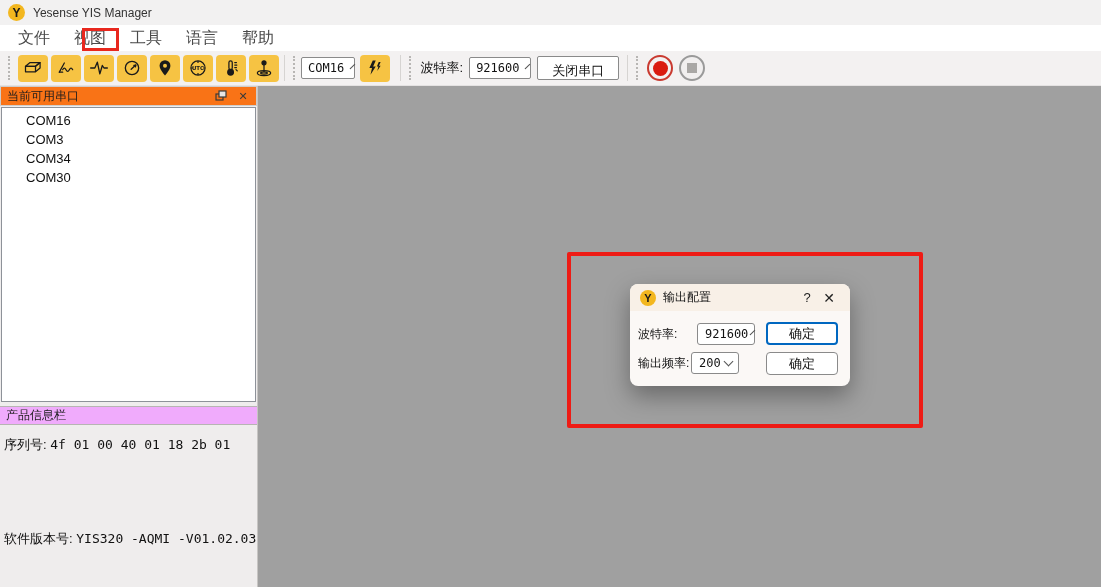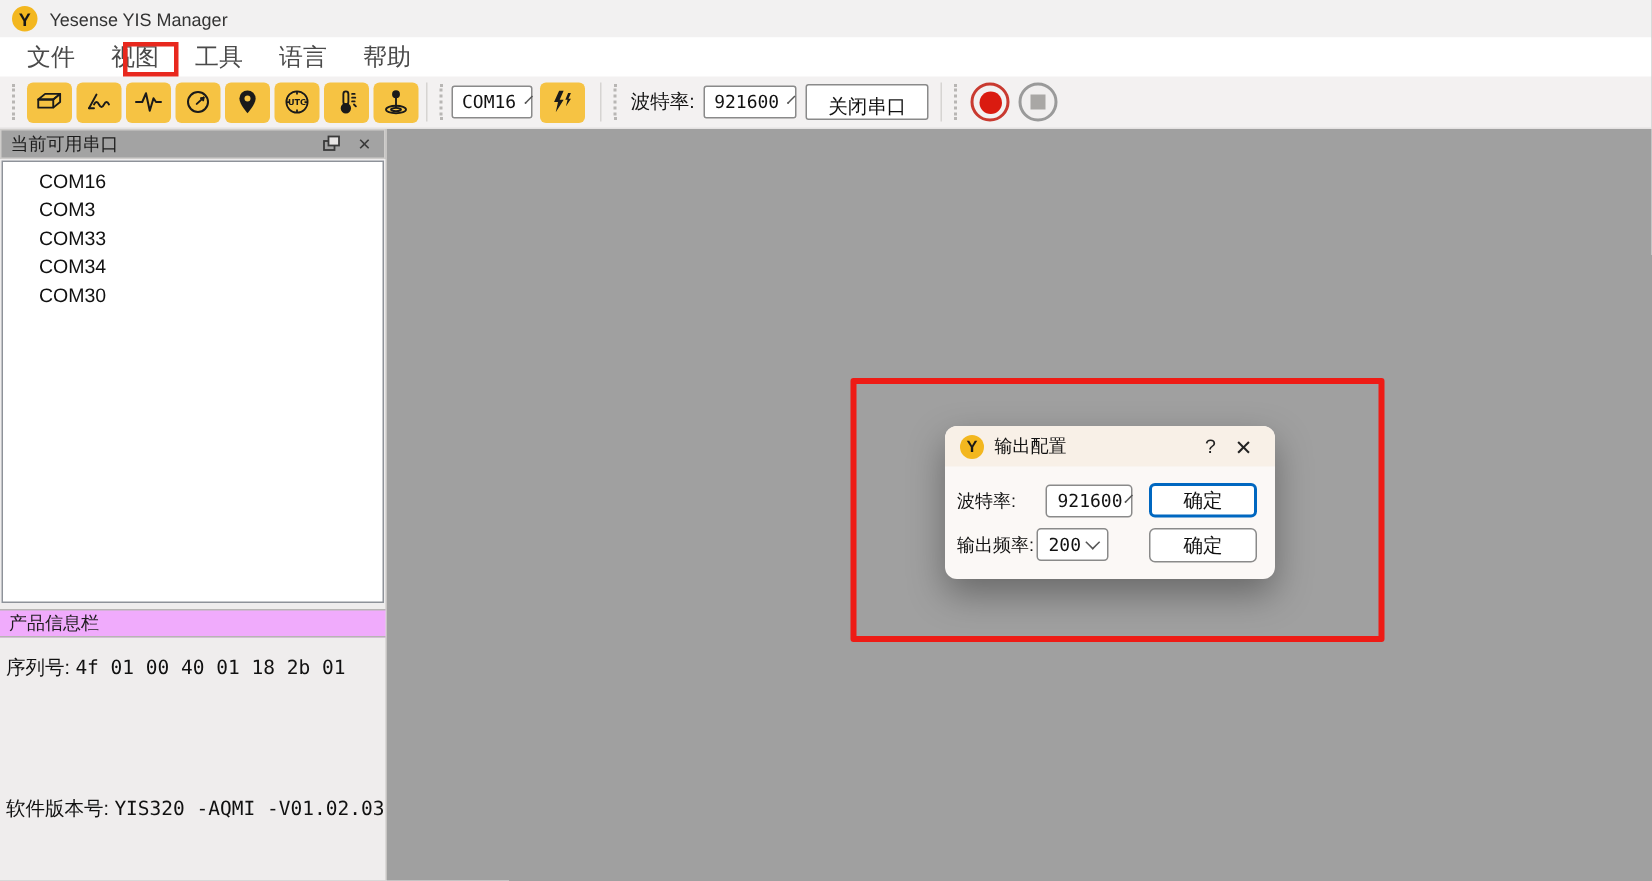--- a/index.html
+++ b/index.html
@@ -38,21 +38,21 @@
   .rec-btn { width:26px; height:26px; border-radius:50%; border:2px solid #c93a30; background:transparent;
              display:flex; align-items:center; justify-content:center; margin:0 3px; cursor:pointer; }
   .rec-dot { width:15px; height:15px; border-radius:50%; background:#da1b10; }
   .stop-btn { width:26px; height:26px; border-radius:50%; border:2px solid #9a9a9a; background:#f1efef;
               display:flex; align-items:center; justify-content:center; margin:0 3px; cursor:pointer; }
   .stop-sq { width:10px; height:10px; background:#a9a7a5; }
 
   
   .content { display:flex; height:501px; }
   .leftdock { width:258px; background:#efeded; position:relative; border-right:1px solid #c7c5c3; }
-  .dock-header { height:20px; background:#a3a3a3; border:1px solid #cfcdcb; display:flex; align-items:center;
+  .dock-header { height:20px; background:#f97316; border:1px solid #cfcdcb; display:flex; align-items:center;
                  padding:0 6px; font-size:12px; color:#1c1c1c; }
   .dock-header .spacer { flex:1; }
   .dock-icon { width:14px; height:14px; display:flex; align-items:center; justify-content:center;
                margin-left:8px; cursor:pointer; color:#3a3a3a; font-size:11px; }
   .port-list { position:absolute; left:1px; right:1px; top:21px; height:295px; background:#ffffff;
                border:1px solid #8e9299; padding-top:3px; overflow:hidden; }
   .port-item { font-size:13px; color:#111; padding:2px 0 2px 24px; cursor:pointer; }
   .info-header { position:absolute; left:0; right:0; top:320px; height:19px; background:#f0abfc;
                  border-top:1px solid #b7b5b3; border-bottom:1px solid #b7b5b3;
                  font-size:12px; color:#1c1c1c; display:flex; align-items:center; padding:0 6px; }
@@ -208,21 +208,20 @@
           <rect x="1" y="4" width="7" height="6"></rect>
             <rect x="4" y="1" width="7" height="6" fill="#e7e5e4"></rect>
         </svg>
       </span>
       <span class="dock-icon">✕</span>
     </div>
 
     <div class="port-list">
       <div class="port-item">COM16</div>
       <div class="port-item">COM3</div>
-      <div class="port-item">COM33</div>
       <div class="port-item">COM34</div>
       <div class="port-item">COM30</div>
     </div>
 
     <div class="info-header">
       <span>产品信息栏</span>
     </div>
 
     <div class="info-line" style="top:350px">
       <span class="zh">序列号:</span>

